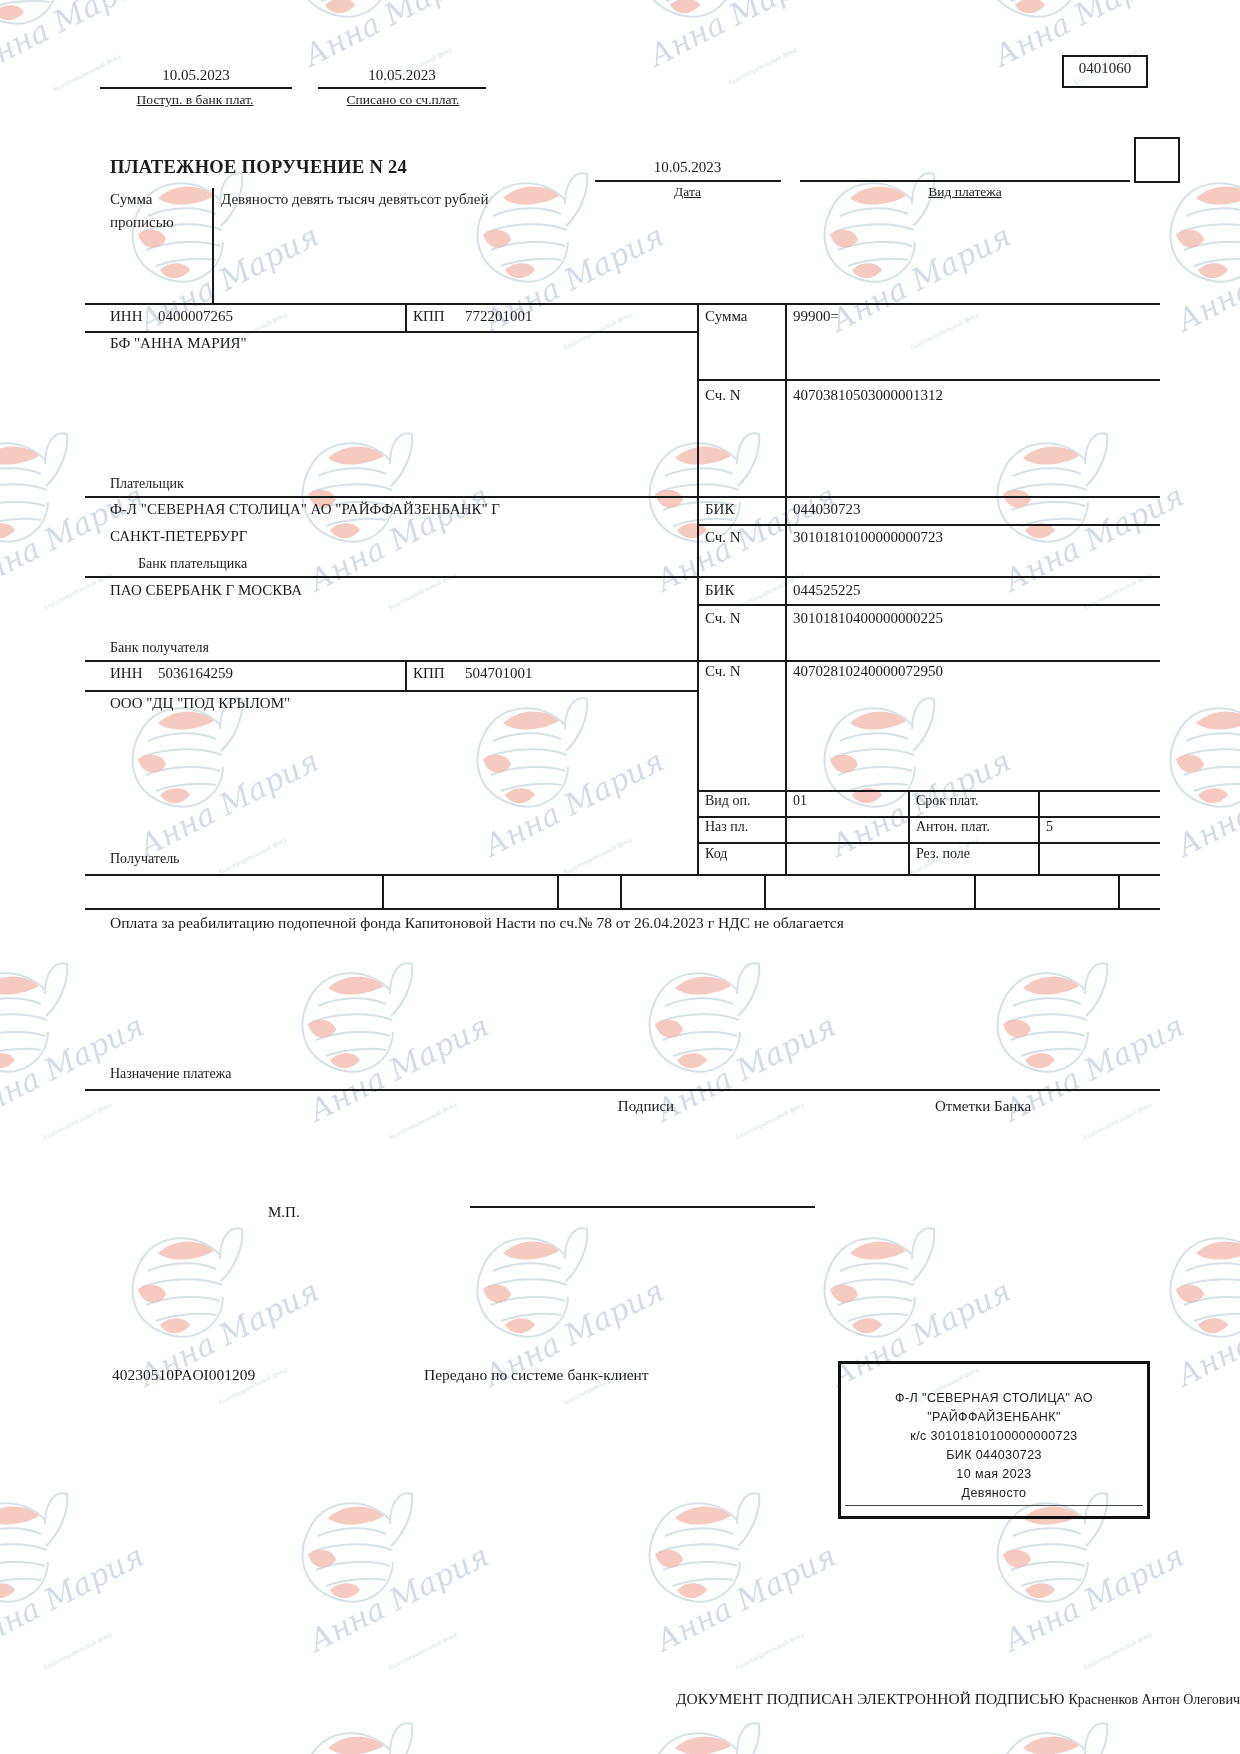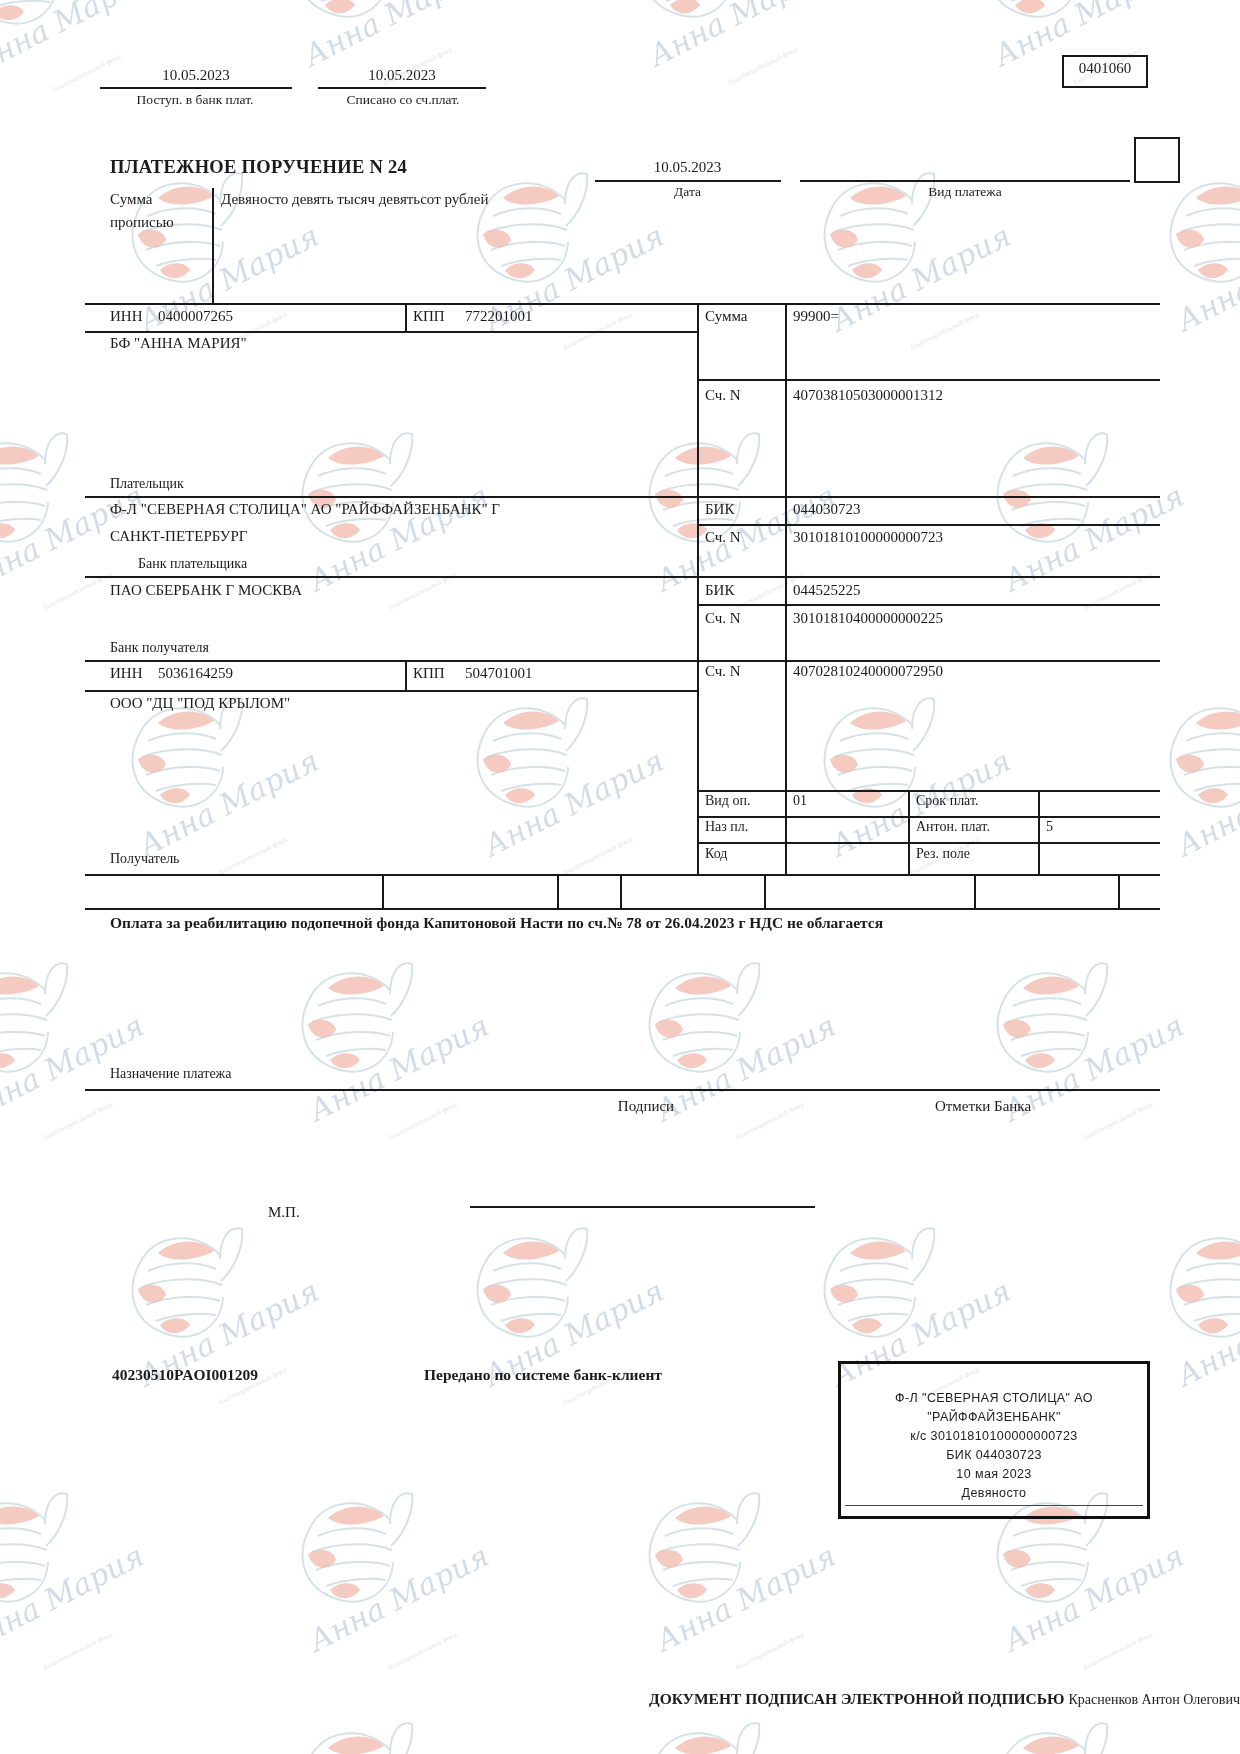--- a/index.html
+++ b/index.html
@@ -1,19 +1,19 @@
 <!DOCTYPE html>
 <html><head>
 <meta charset="utf-8">
 <style>
   html,body{margin:0;padding:0;background:#888;}
   #page{position:relative;width:1240px;height:1754px;background:#ffffff;overflow:hidden;
         font-family:"Liberation Serif","DejaVu Serif",serif;color:#1b1b1b;margin:0 auto;}
   .t{position:absolute;white-space:nowrap;z-index:2;font-size:15px;line-height:1.2;}
-  .s13{font-size:13.5px;} .s14{font-size:14px;} .s16{font-size:15.5px;font-weight:bold;}
+  .s13{font-size:13.5px;text-decoration:underline;} .s14{font-size:14px;} .s16{font-size:15.5px;}
   .title{font-size:18.5px;font-weight:bold;letter-spacing:.3px;}
   .ctr{text-align:center;}
   .hl{position:absolute;background:#191919;height:2px;z-index:1;}
   .hl1{height:1.5px;}
   .vl{position:absolute;background:#191919;width:2px;z-index:1;}
   .box{position:absolute;border:2px solid #191919;z-index:2;background:transparent;}
   .stamp{position:absolute;border:3px solid #111;z-index:2;text-align:center;
          font-family:"Liberation Sans","DejaVu Sans",sans-serif;font-size:12.5px;color:#222;
          letter-spacing:.4px;line-height:19px;padding-top:25px;box-sizing:border-box;}
   .stamp .inner-rule{position:absolute;left:4px;right:4px;bottom:10px;height:1px;background:#444;}

